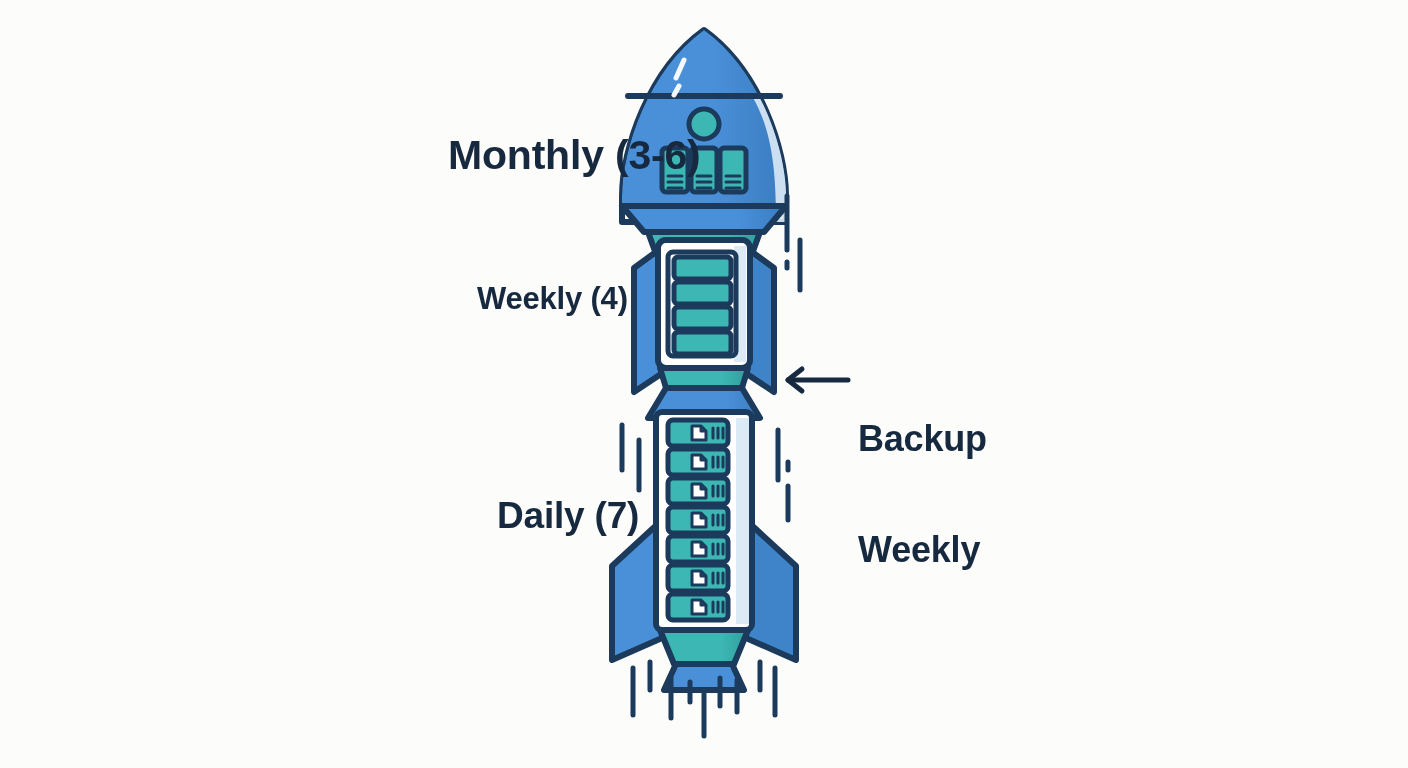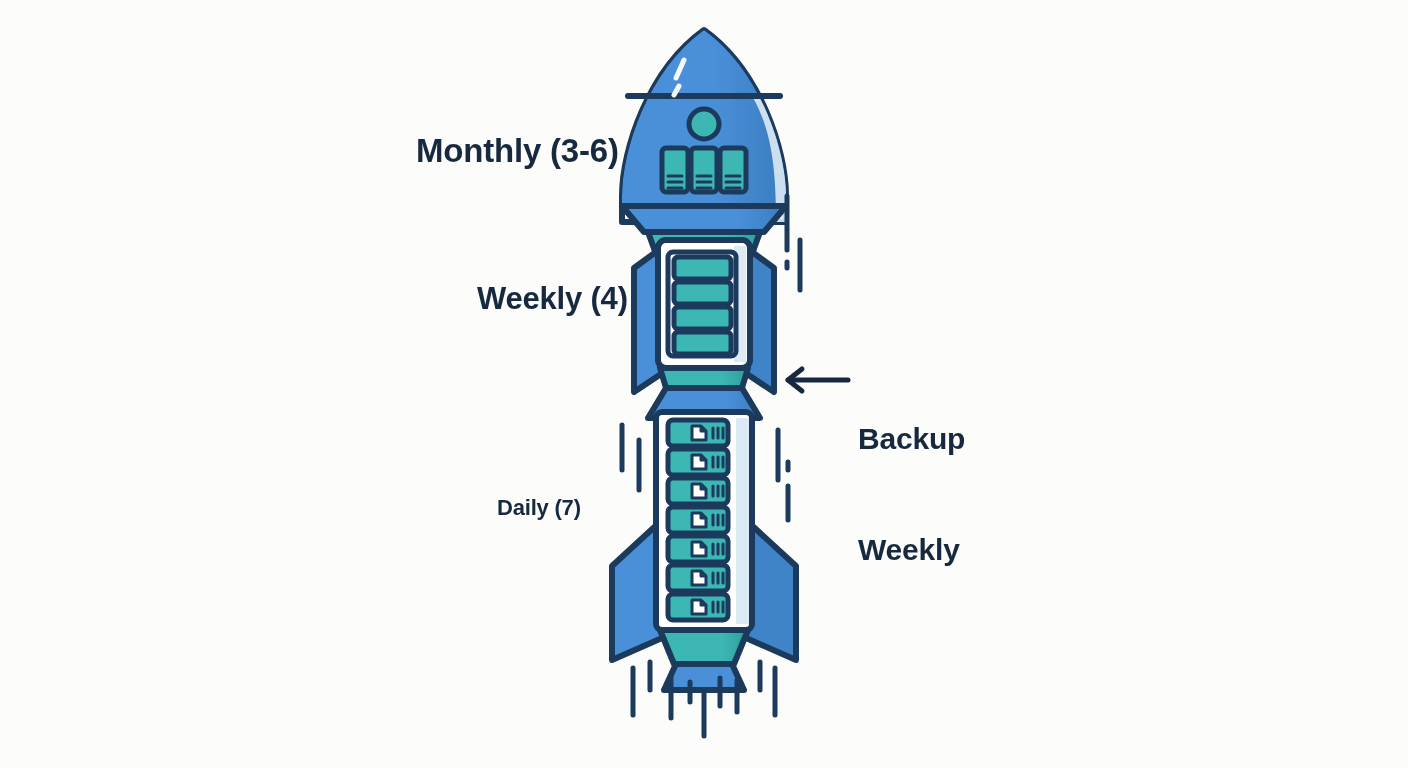--- a/index.html
+++ b/index.html
@@ -29,38 +29,38 @@
     display: block;
   }
   .label {
     position: absolute;
     color: #16293f;
     font-weight: bold;
     white-space: pre;
     letter-spacing: -0.2px;
   }
   #label-monthly {
-    left: 416px;
+    left: 448px;
     top: 132px;
-    font-size: 33px;
+    font-size: 41px;
   }
   #label-weekly {
     left: 477px;
     top: 281px;
     font-size: 31px;
   }
   #label-daily {
     left: 497px;
     top: 495px;
-    font-size: 22px;
+    font-size: 37px;
   }
   #label-annotation {
     left: 858px;
     top: 346px;
-    font-size: 30px;
+    font-size: 36px;
     line-height: 37px;
   }
   #label-annotation .ann-line {
     display: block;
   }
 </style>
 </head>
 <body>
 
 <div id="diagram-root">

